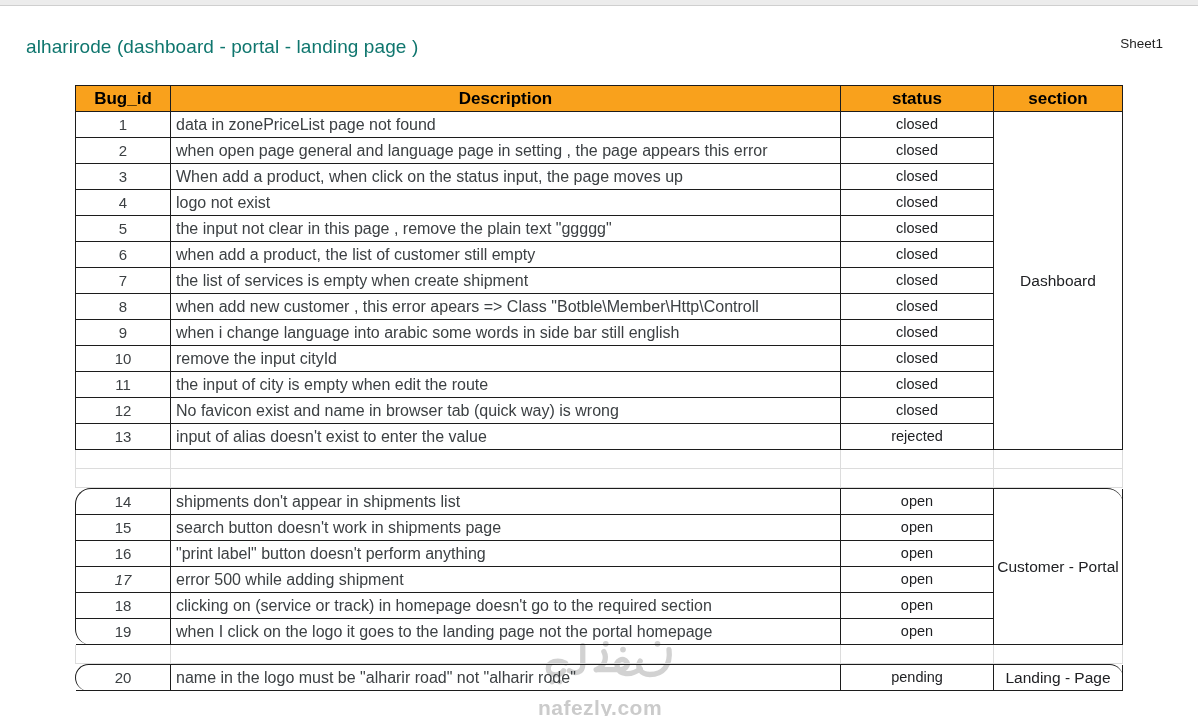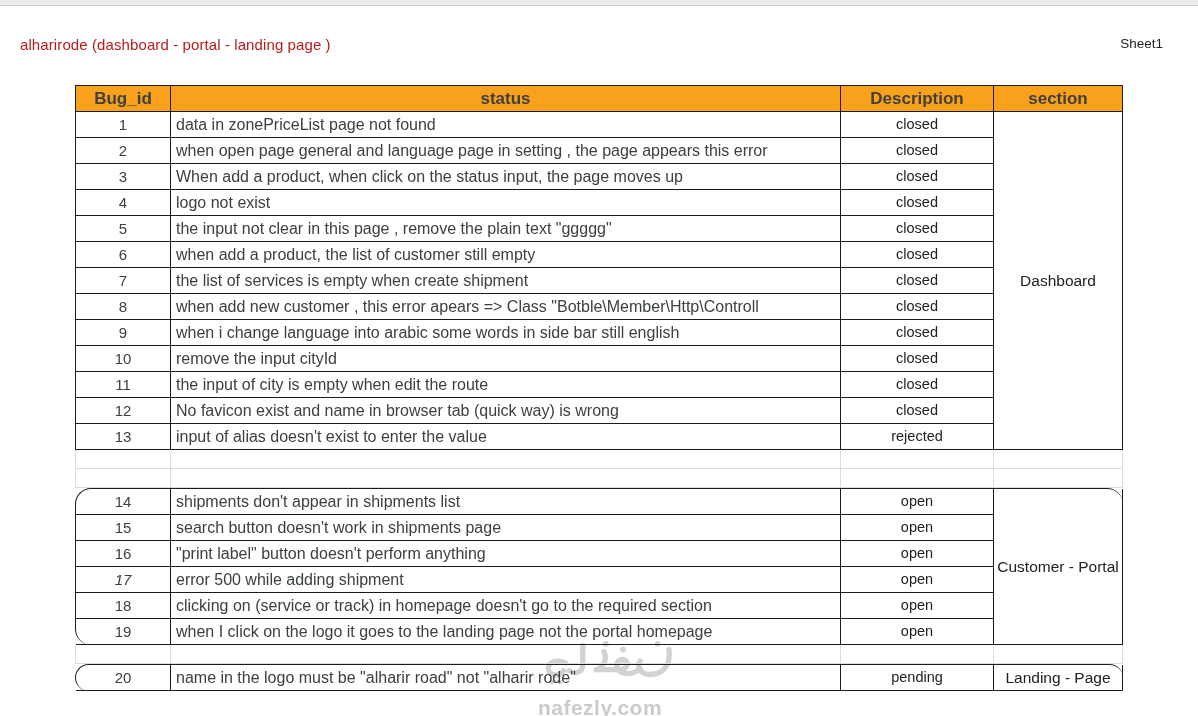--- a/index.html
+++ b/index.html
@@ -7,40 +7,40 @@
     width:1198px;height:716px;background:#ffffff;
     font-family:"Liberation Sans","DejaVu Sans",sans-serif;
     -webkit-font-smoothing:antialiased;
   }
   .page{position:relative;width:1198px;height:716px;background:#fff;overflow:hidden;}
   .top-bar{
     position:absolute;left:0;top:0;width:1198px;height:5px;
     background:#ececec;border-bottom:1px solid #cfcfcf;
   }
   .doc-title{
-    position:absolute;left:20px;top:36px;
-    font-size:15px;color:#b91c1c;letter-spacing:.1px;
+    position:absolute;left:26px;top:36px;
+    font-size:19px;color:#0f766e;letter-spacing:.1px;
   }
   .sheet-label{
     position:absolute;right:35px;top:36px;
     font-size:13.5px;color:#1f1f1f;
   }
   .sheet{position:absolute;left:75px;top:85px;width:1048px;z-index:1;}
   .grid{
     display:grid;width:1048px;box-sizing:border-box;
     grid-template-columns:95px 670px 153px 1fr;
   }
   .header-grid{
     border:1px solid var(--bdark,#1c1c1c);
     background:var(--hbg,#F9A11C);
     height:27px;
   }
   .hcell{
     height:25px;line-height:25px;text-align:center;
-    font-size:17px;font-weight:bold;color:#404040;
+    font-size:17px;font-weight:bold;color:#000000;
     border-right:1px solid var(--bdark,#1c1c1c);
     box-sizing:border-box;overflow:hidden;white-space:nowrap;
   }
   .hcell.last{border-right:none;}
   .group{border-left:1px solid var(--bdark,#1c1c1c);grid-auto-rows:26px;}
   .group.bt{border-top:1px solid var(--bdark,#1c1c1c);border-radius:16px;}
   .cell{
     height:26px;line-height:25px;box-sizing:border-box;
     border-right:1px solid var(--bdark,#1c1c1c);
     border-bottom:1px solid var(--bdark,#1c1c1c);
@@ -75,22 +75,22 @@
 <div class="page">
   <div class="top-bar"></div>
 
   <div class="doc-title">alharirode (dashboard - portal - landing page )</div>
 
   <div class="sheet-label">Sheet1</div>
 
   <div class="sheet" id="sheet">
       <div class="grid header-grid">
         <div class="hcell">Bug_id</div>
+        <div class="hcell">Description</div>
         <div class="hcell">status</div>
-        <div class="hcell">Description</div>
         <div class="hcell last">section</div>
       </div>
       <div class="grid group">
         <div class="cell cell-id" style="grid-area: 1 / 1;">1</div>
         <div class="cell cell-desc" style="grid-area: 1 / 2;">data in zonePriceList page not found</div>
         <div class="cell cell-status" style="grid-area: 1 / 3;">closed</div>
         <div class="cell cell-id" style="grid-area: 2 / 1;">2</div>
         <div class="cell cell-desc" style="grid-area: 2 / 2;">when open page general and language page in setting , the page appears this error</div>
         <div class="cell cell-status" style="grid-area: 2 / 3;">closed</div>
         <div class="cell cell-id" style="grid-area: 3 / 1;">3</div>

